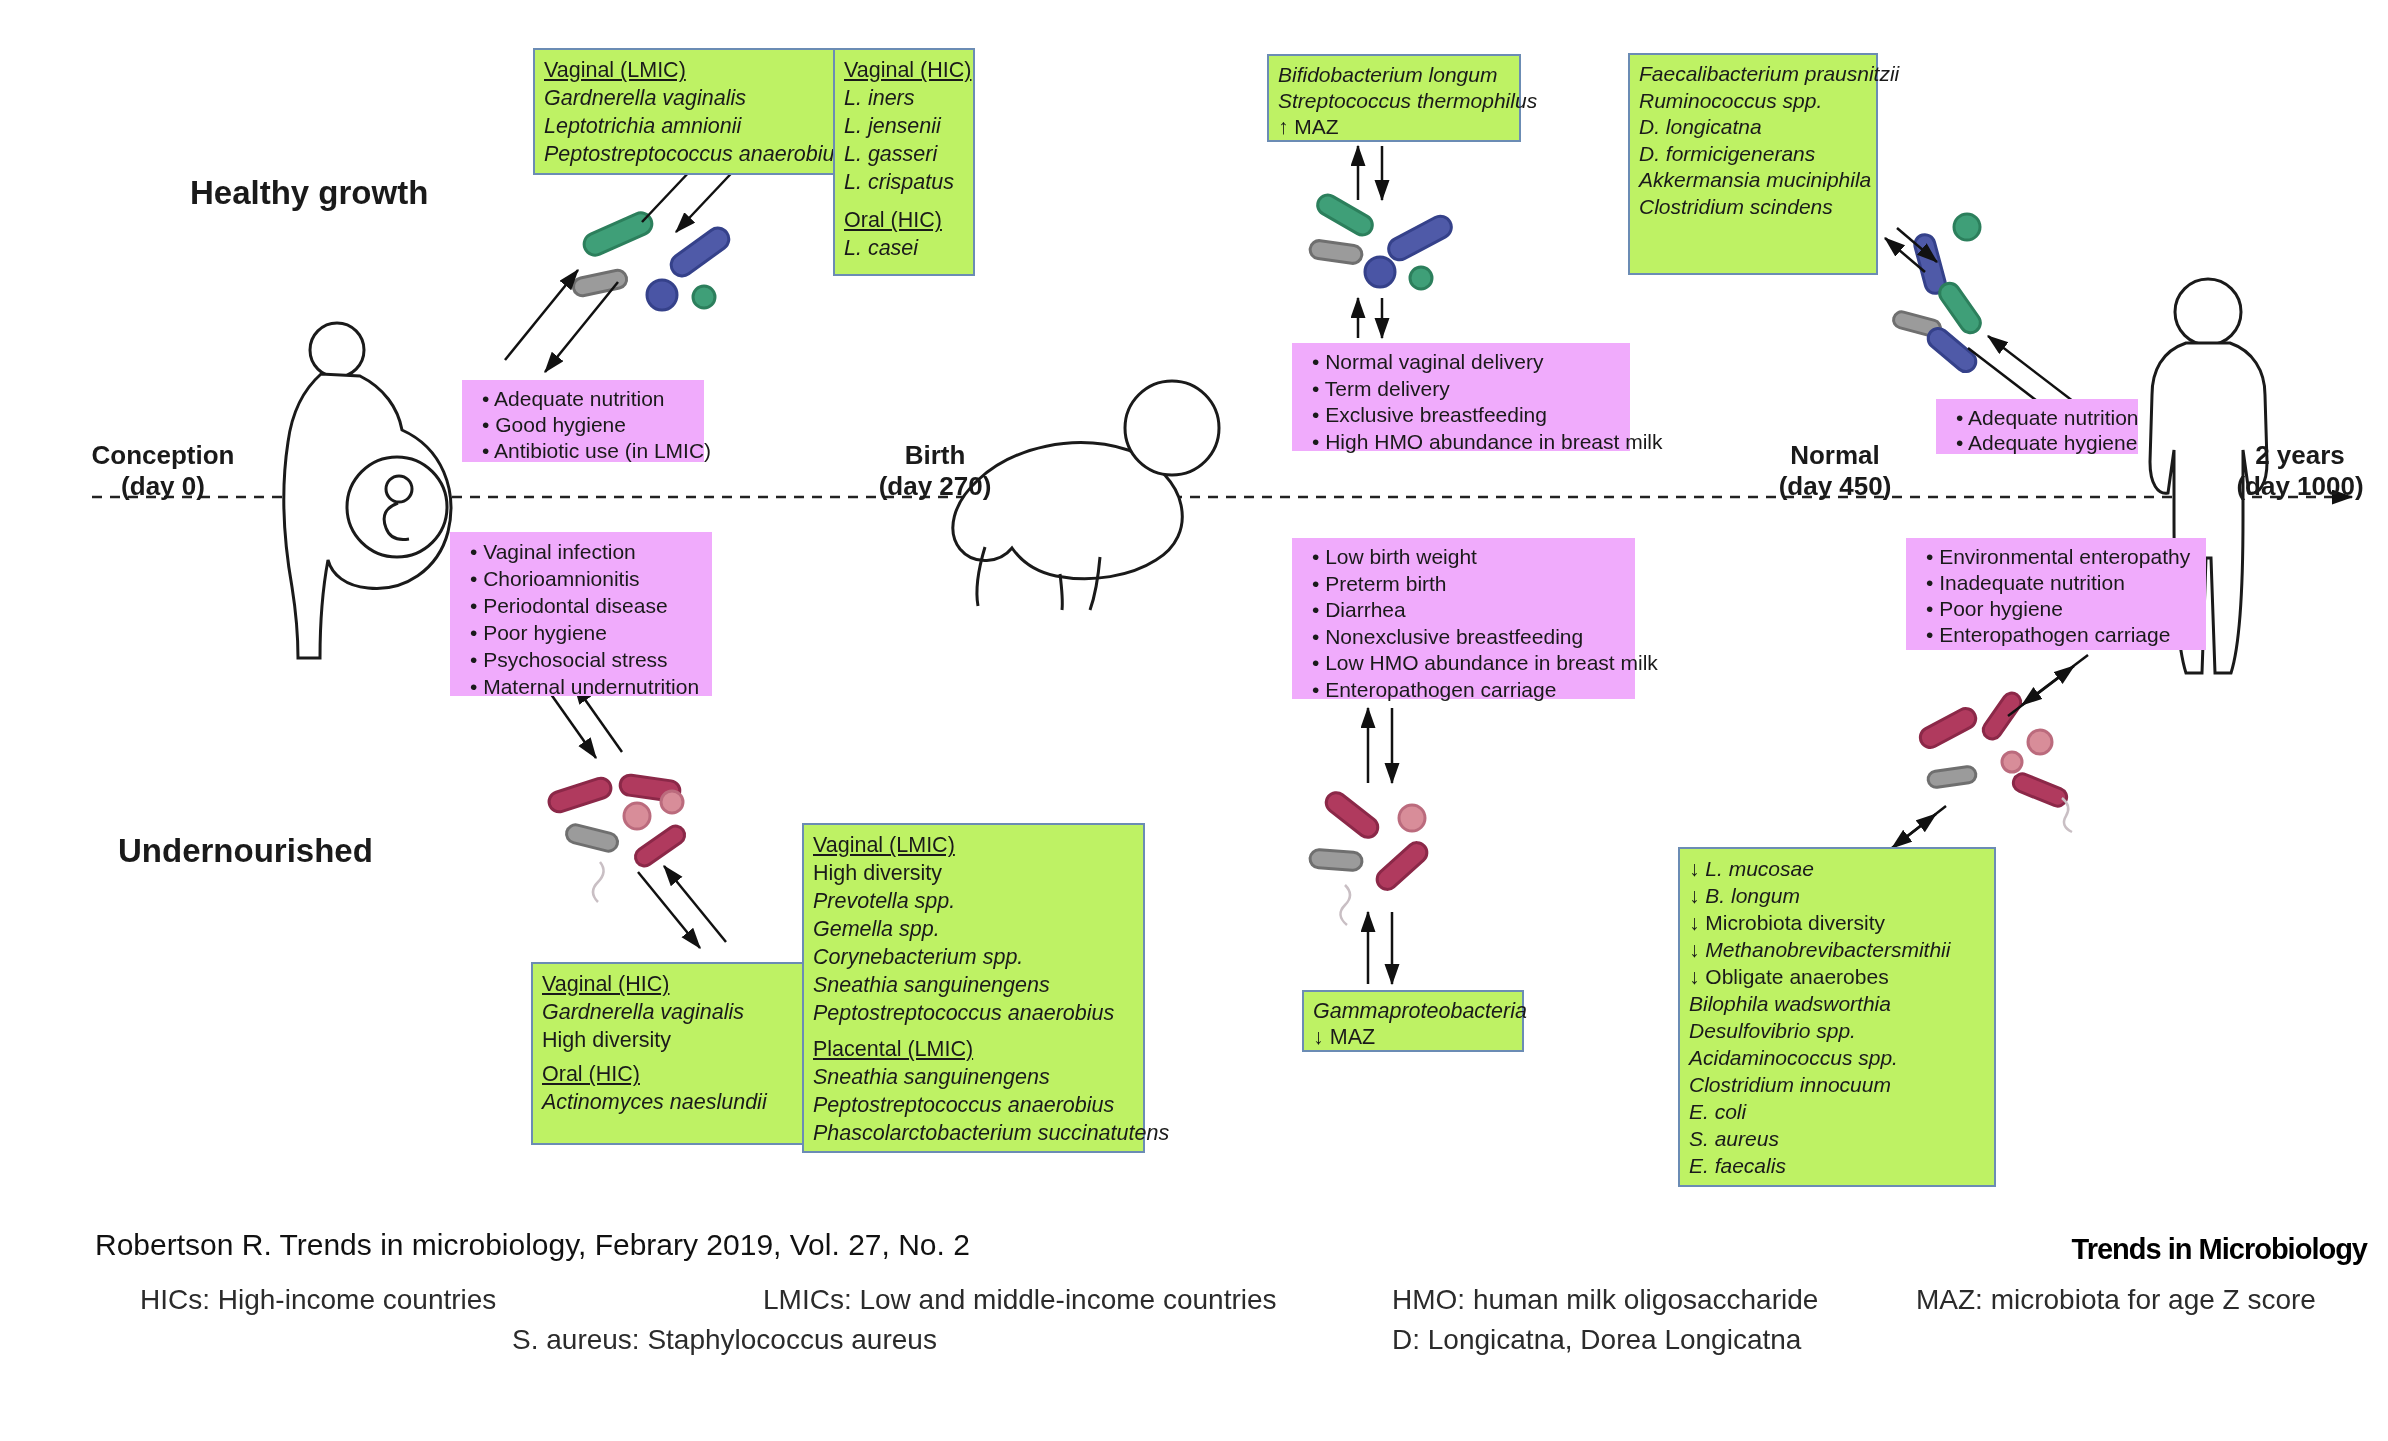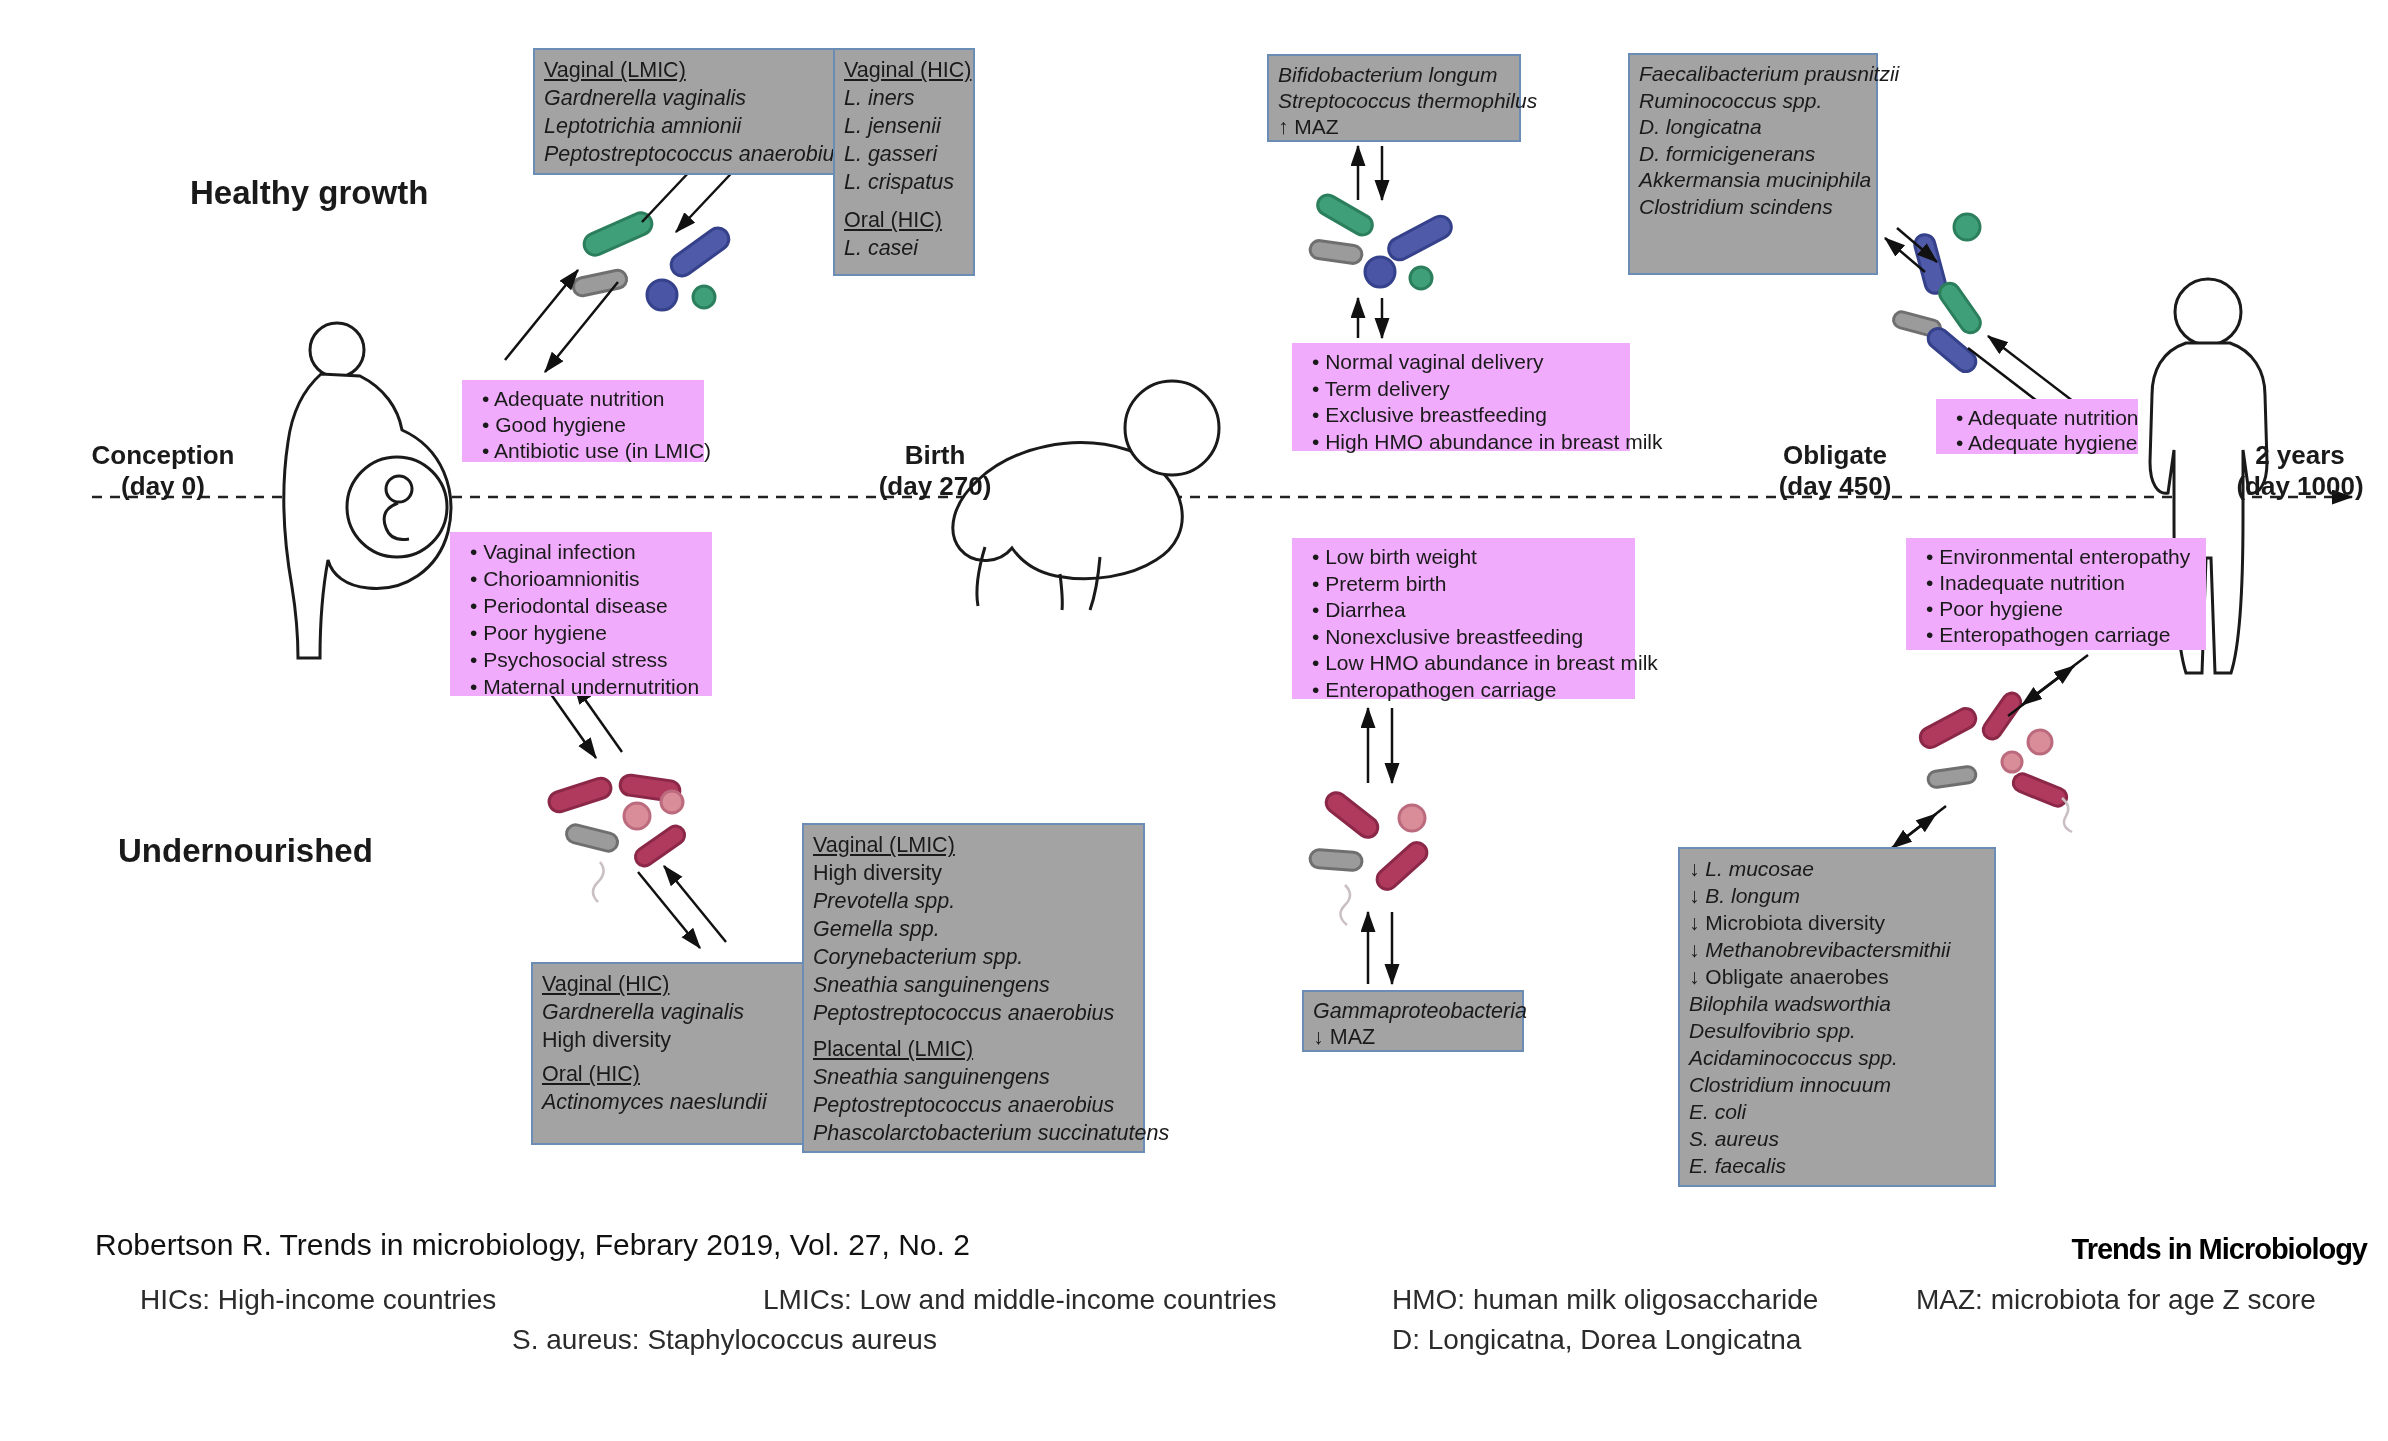--- a/index.html
+++ b/index.html
@@ -2,21 +2,21 @@
 <html><head>
 <meta charset="utf-8">
 <style>
   html,body{margin:0;padding:0;background:#fff;}
   .canvas{position:relative;width:2388px;height:1441px;background:#ffffff;
           font-family:"Liberation Sans",sans-serif;color:#1a1a1a;overflow:hidden;}
   svg.art{position:absolute;left:0;top:0;z-index:0;}
   .heading{position:absolute;font-weight:bold;font-size:33px;z-index:2;}
   .tlabel{position:absolute;transform:translateX(-50%);text-align:center;
           font-weight:bold;font-size:26px;line-height:31px;z-index:2;white-space:nowrap;}
-  .bluebox{position:absolute;box-sizing:border-box;background:#a3a3a3;border:2px solid #6b8cb4;
+  .bluebox{position:absolute;box-sizing:border-box;background:#bef264;border:2px solid #6b8cb4;
            padding:6px 9px;font-size:21.5px;line-height:28px;z-index:1;white-space:nowrap;}
   .orangebox{position:absolute;box-sizing:border-box;background:#f0abfc;
              padding:6px 20px;font-size:21px;line-height:27px;z-index:1;white-space:nowrap;margin-left:44px;}
   .orangebox .line::before{content:"• ";}
   .tt{text-decoration:underline;}
   .it{font-style:italic;}
   .sp{height:10px;}
   .foot{position:absolute;z-index:2;white-space:nowrap;}
   .citation{font-size:30px;color:#111;}
   .logo{font-weight:bold;font-size:29px;letter-spacing:-1px;color:#000;}
@@ -157,21 +157,21 @@
 
   <div class="tlabel" style="left:163px;top:440px;">
     <div>Conception</div>
     <div>(day 0)</div>
   </div>
   <div class="tlabel" style="left:935px;top:440px;">
     <div>Birth</div>
     <div>(day 270)</div>
   </div>
   <div class="tlabel" style="left:1835px;top:440px;">
-    <div>Obligate</div>
+    <div>Normal</div>
     <div>(day 450)</div>
   </div>
   <div class="tlabel" style="left:2300px;top:440px;">
     <div>2 years</div>
     <div>(day 1000)</div>
   </div>
 
   <div class="bluebox" style="left:533px;top:48px;width:302px;height:127px;">
     <div class="tt">Vaginal (LMIC)</div>
     <div class="it">Gardnerella vaginalis</div>

